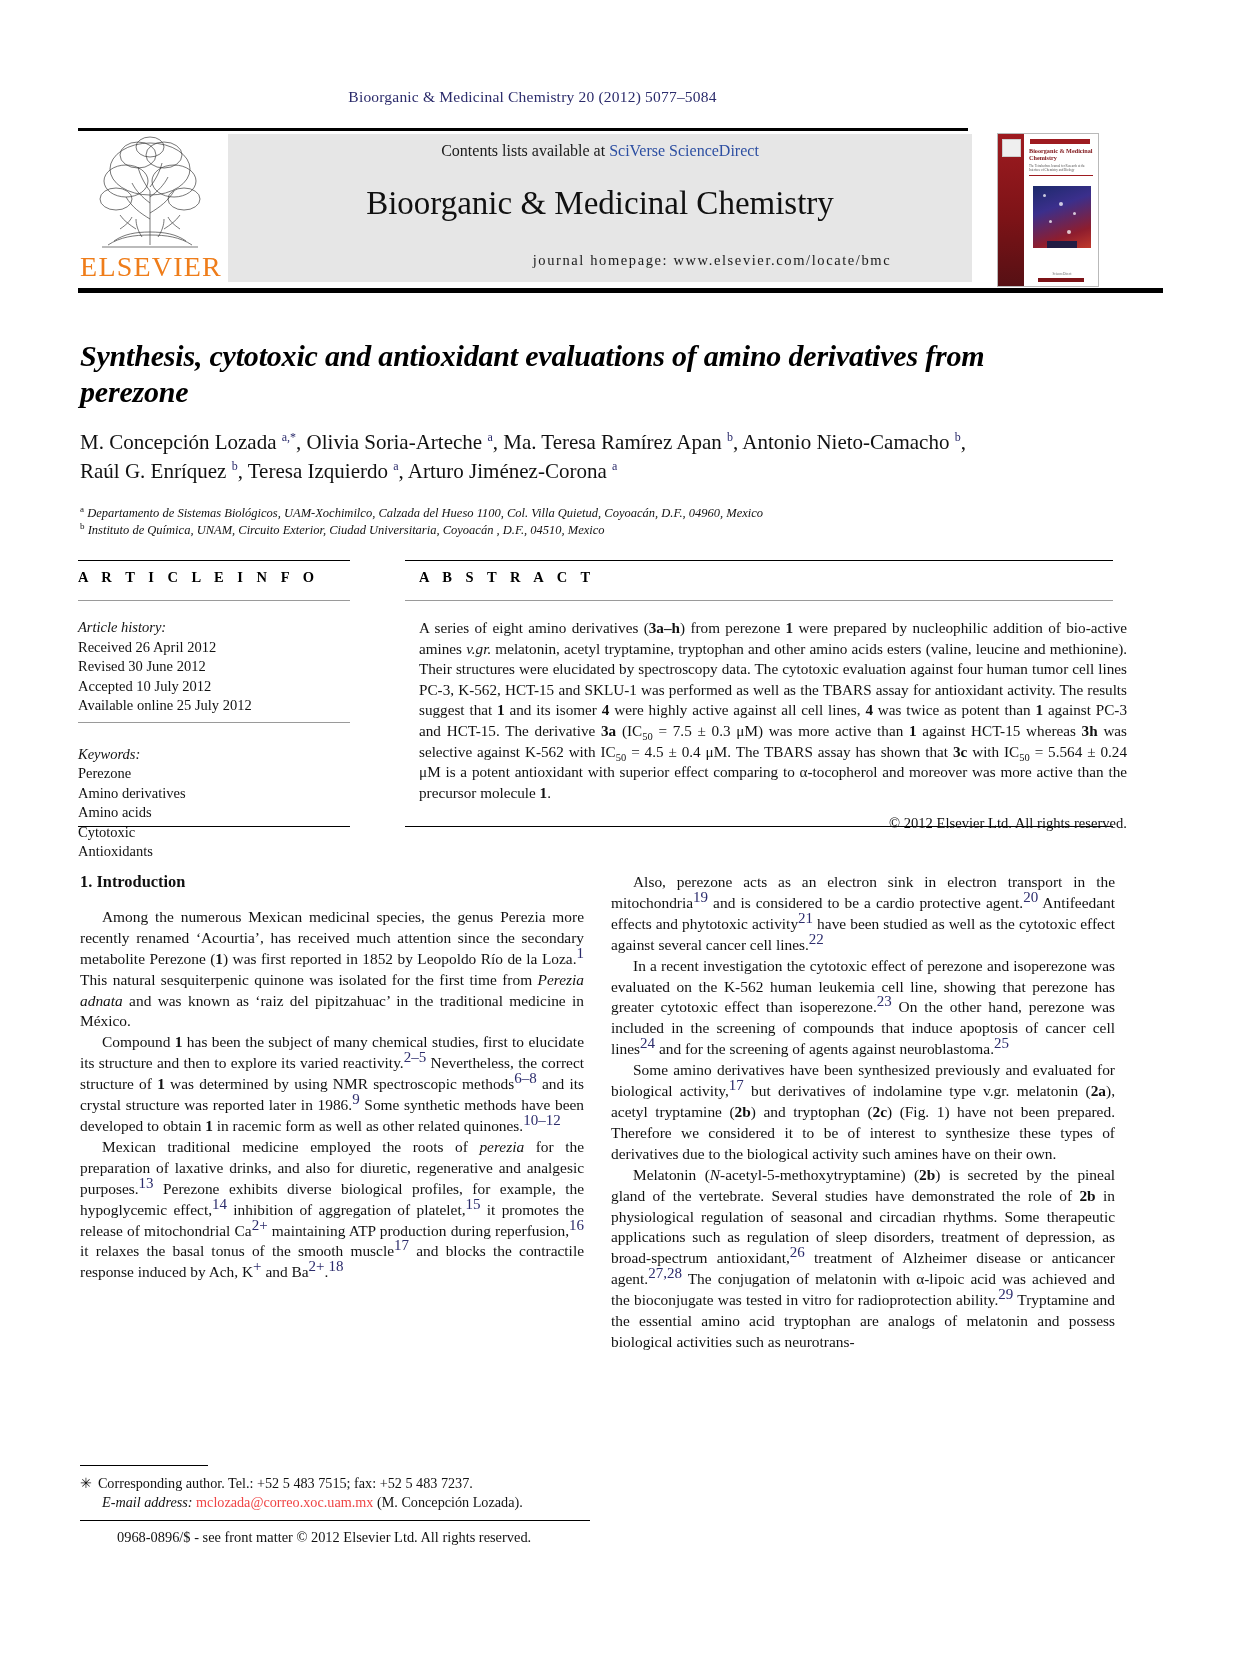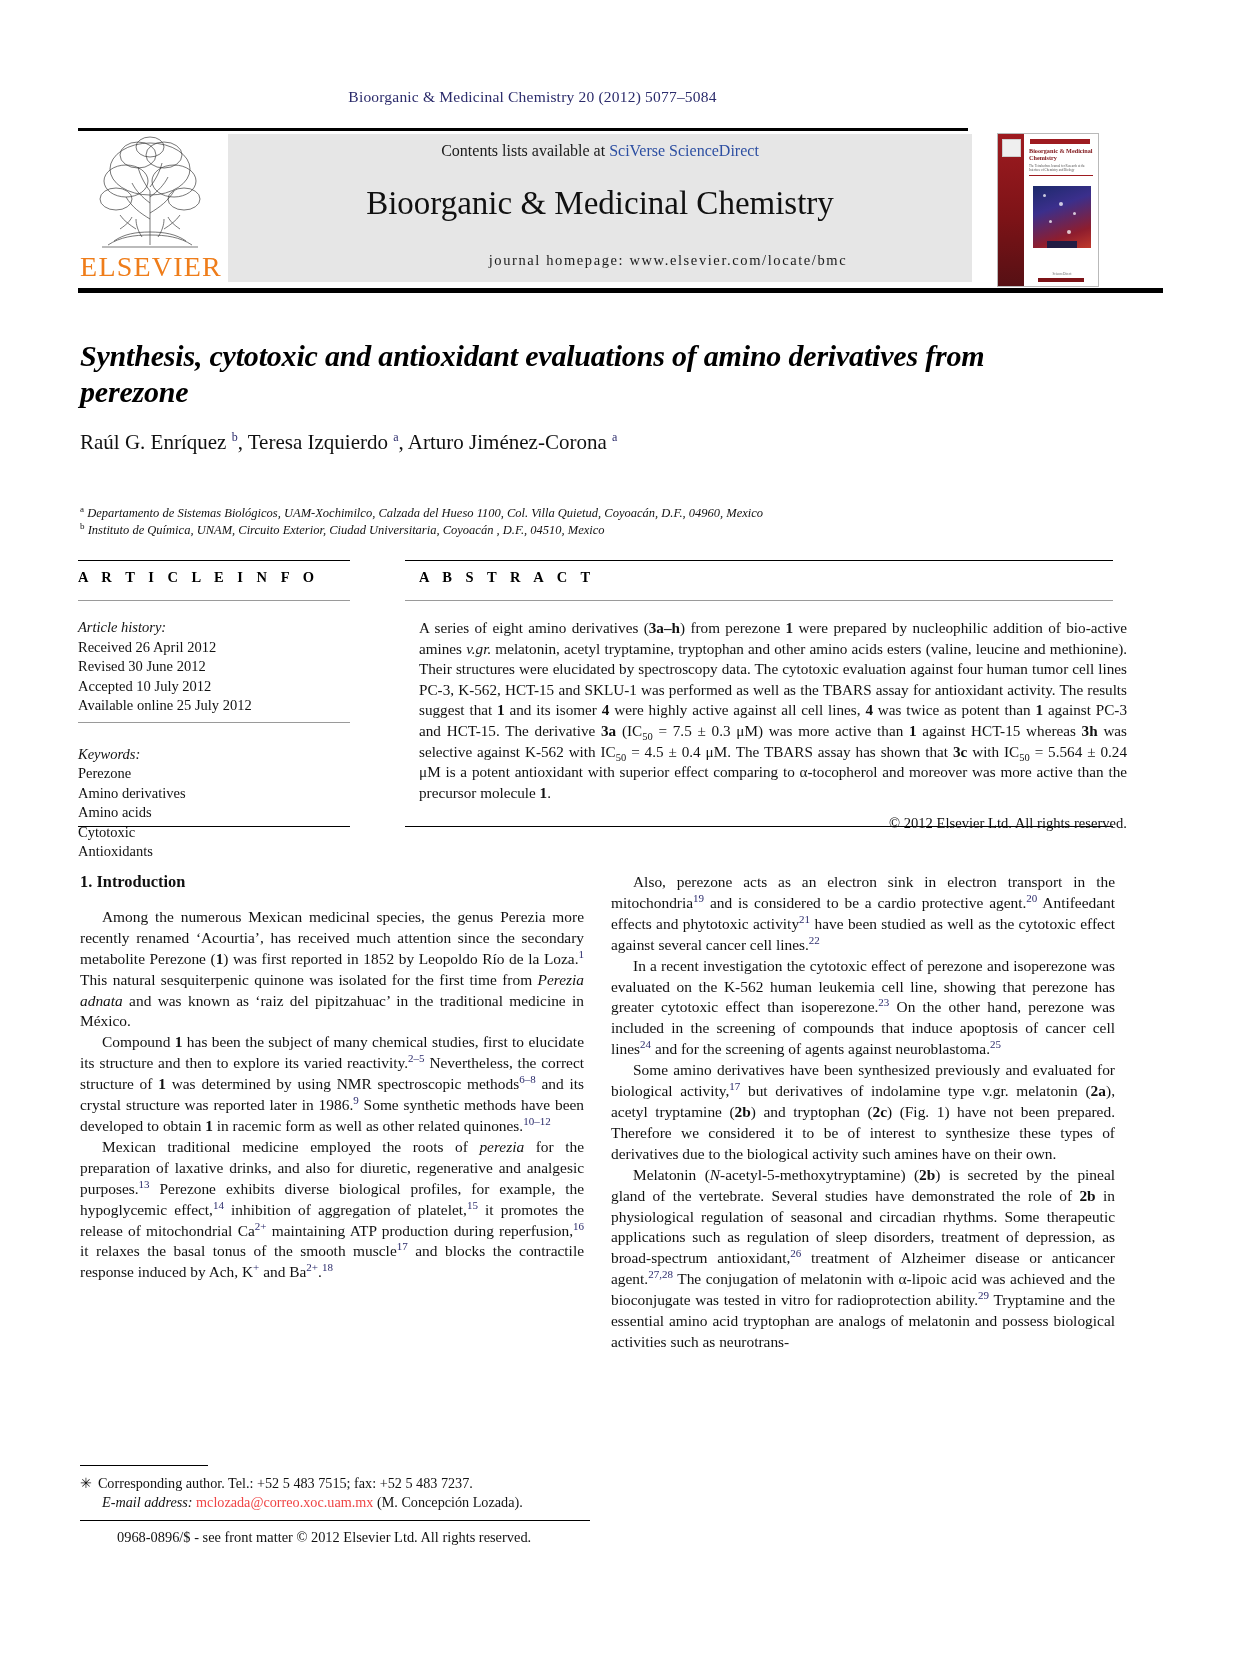--- a/index.html
+++ b/index.html
@@ -95,20 +95,21 @@
     font-family: "Liberation Serif", serif;
   }
   .homepage-line {
     position: absolute;
     left: 228px; top: 252px;
     width: 880px;
     text-align: center;
     font-size: 14.5px;
     letter-spacing: 1.6px;
     color: #1a1a1a;
+    padding-left: 44px;
   }
 
   
   .cover {
     position: absolute;
     left: 997px; top: 133px;
     width: 100px; height: 152px;
     background: #fff;
     border: 1px solid #b9b9b9;
     overflow: hidden;
@@ -299,21 +300,21 @@
     font-size: 16.4px;
     font-weight: bold;
     margin: 0 0 14px 0;
     text-align: left;
   }
   .col p {
     margin: 0;
     text-indent: 22px;
   }
   .col sup {
-    font-size: 11px;
+    font-size: 15px;
     vertical-align: super;
     line-height: 0;
     color: #2b2b6b;
   }
   .col i { font-style: italic; }
   .col b { font-weight: bold; }
 
   
   .fn-rule {
     position: absolute;
@@ -423,20 +424,21 @@
       <div class="cover-foot">ScienceDirect</div>
       <div class="cover-footbar"></div>
     </div>
   </div>
 
   <div class="header-rule-bot"></div>
 
   <div class="title">Synthesis, cytotoxic and antioxidant evaluations of amino derivatives from perezone</div>
 
   <div class="authors">
+    <div>M. Concepción Lozada <sup>a,*</sup>, Olivia Soria-Arteche <sup>a</sup>, Ma. Teresa Ramírez Apan <sup>b</sup>, Antonio Nieto-Camacho <sup>b</sup>,</div>
     <div>Raúl G. Enríquez <sup>b</sup>, Teresa Izquierdo <sup>a</sup>, Arturo Jiménez-Corona <sup>a</sup></div>
   </div>
 
   <div class="affils">
     <div><sup>a</sup> <span>Departamento de Sistemas Biológicos, UAM-Xochimilco, Calzada del Hueso 1100, Col. Villa Quietud, Coyoacán, D.F., 04960, Mexico</span></div>
     <div><sup>b</sup> <span>Instituto de Química, UNAM, Circuito Exterior, Ciudad Universitaria, Coyoacán , D.F., 04510, Mexico</span></div>
   </div>
 
   <div class="rule rule-med" style="left:78px; top:560px; width:272px;"></div>
   <div class="rule rule-med" style="left:405px; top:560px; width:708px;"></div>

